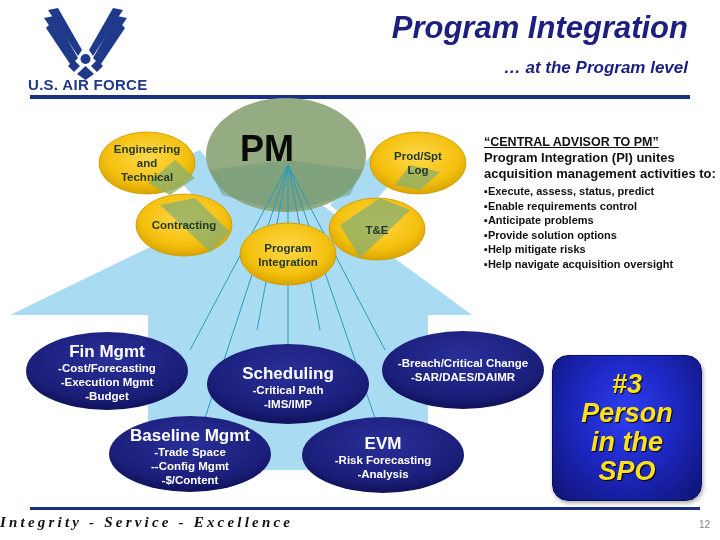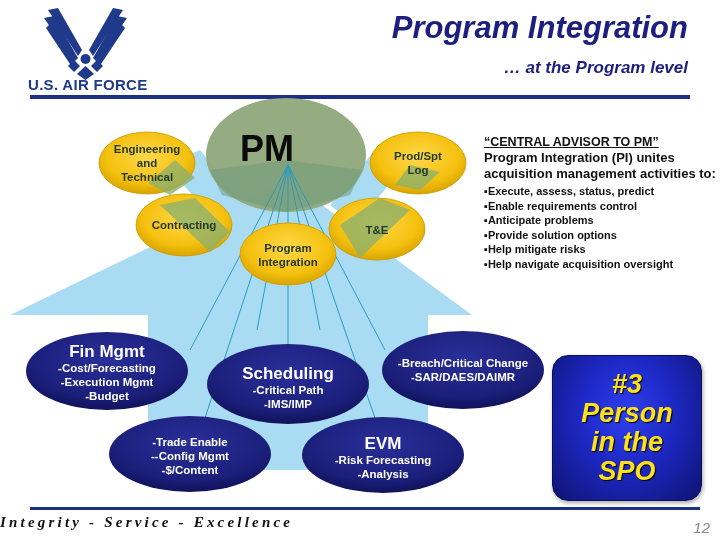--- a/index.html
+++ b/index.html
@@ -19,21 +19,21 @@
   #advisor { left: 484px; top: 135px; width: 232px; color: #111; }
   #advisor .head { font-size: 12.5px; font-weight: bold; text-decoration: underline; }
   #advisor .intro { font-size: 13px; font-weight: bold; line-height: 16px; margin-top: 1px; }
   #advisor ul { list-style: none; margin: 2px 0 0 0; padding: 0; }
   #advisor li { font-size: 11px; font-weight: bold; line-height: 14.5px; }
   #advisor li::before { content: "\25AA"; }
   #spo-box { left: 552px; top: 355px; width: 148px; height: 144px; border-radius: 16px; background: radial-gradient(ellipse at 50% 40%, #2f3ff0 0%, #1d28c4 45%, #0e1370 100%); box-shadow: 1px 2px 4px rgba(0,0,0,0.35); border: 1px solid #0b0f55; display: flex; flex-direction: column; align-items: center; justify-content: center; }
   #spo-box span { color: #ffe11a; font-weight: bold; font-style: italic; font-size: 27px; line-height: 29px; text-shadow: 1px 1px 1px #000; }
   #footer-rule { left: 30px; top: 507px; width: 670px; height: 3px; background: #1c2f86; }
   #footer-motto { left: 0; width: 720px; top: 514px; text-align: left; font-family: "Liberation Serif", serif; font-style: italic; font-weight: bold; font-size: 15px; letter-spacing: 3.2px; color: #111; }
-  #page-num { right: 10px; top: 519px; font-size: 15px; color: #888; font-style: italic; }
+  #page-num { right: 10px; top: 519px; font-size: 10px; color: #888; }
 </style>
 </head>
 <body>
 
 <div class="abs" id="logo-wrap">
   <svg width="115" height="76" viewBox="0 0 115 76">
     <polygon points="20,6 30,4 54,46 50,52" fill="#1f3a8a"></polygon>
     <polygon points="16,14 26,12 50,54 46,58" fill="#1f3a8a"></polygon>
     <polygon points="95,6 85,4 61,46 65,52" fill="#1f3a8a"></polygon>
     <polygon points="99,14 89,12 65,54 69,58" fill="#1f3a8a"></polygon>
@@ -131,21 +131,22 @@
 <div class="ell-label" style="left:207px;top:362px;width:162px;height:50px;">
   <span class="blue-title">Scheduling</span>
   <span class="blue-sub">-Critical Path</span>
   <span class="blue-sub">-IMS/IMP</span>
 </div>
 <div class="ell-label" style="left:382px;top:345px;width:162px;height:50px;">
   <span class="blue-sub">-Breach/Critical Change</span>
   <span class="blue-sub">-SAR/DAES/DAIMR</span>
 </div>
 <div class="ell-label" style="left:109px;top:424px;width:162px;height:64px;">
-  <span class="blue-sub">-Trade Enable</span>
+  <span class="blue-title">Baseline Mgmt</span>
+  <span class="blue-sub">-Trade Space</span>
   <span class="blue-sub">--Config Mgmt</span>
   <span class="blue-sub">-$/Content</span>
 </div>
 <div class="ell-label" style="left:302px;top:432px;width:162px;height:50px;">
   <span class="blue-title">EVM</span>
   <span class="blue-sub">-Risk Forecasting</span>
   <span class="blue-sub">-Analysis</span>
 </div>
 
 <div class="abs" id="advisor">

